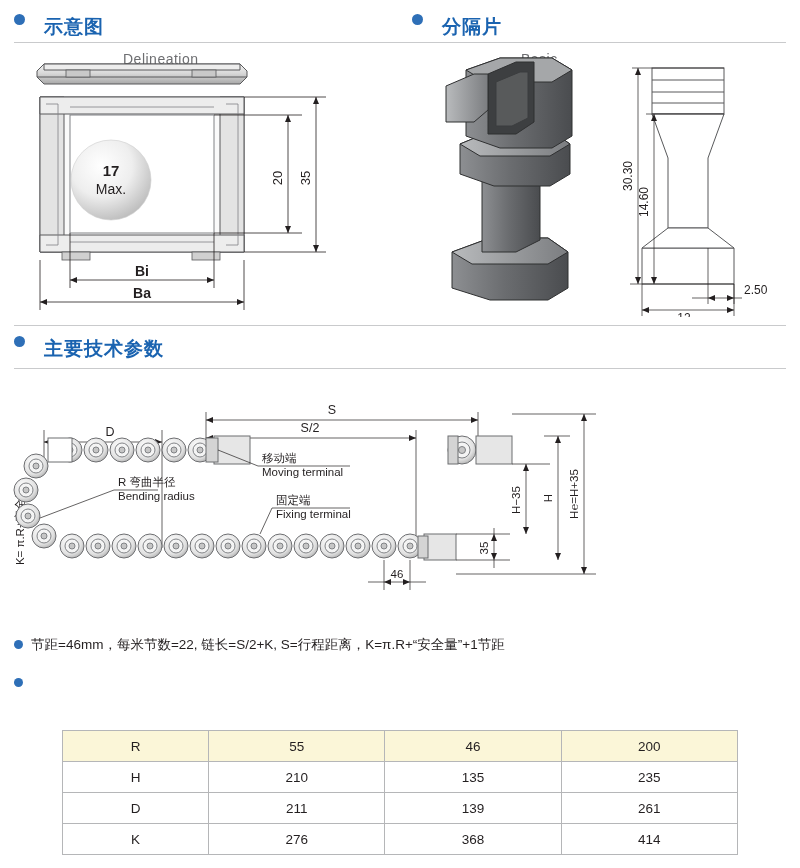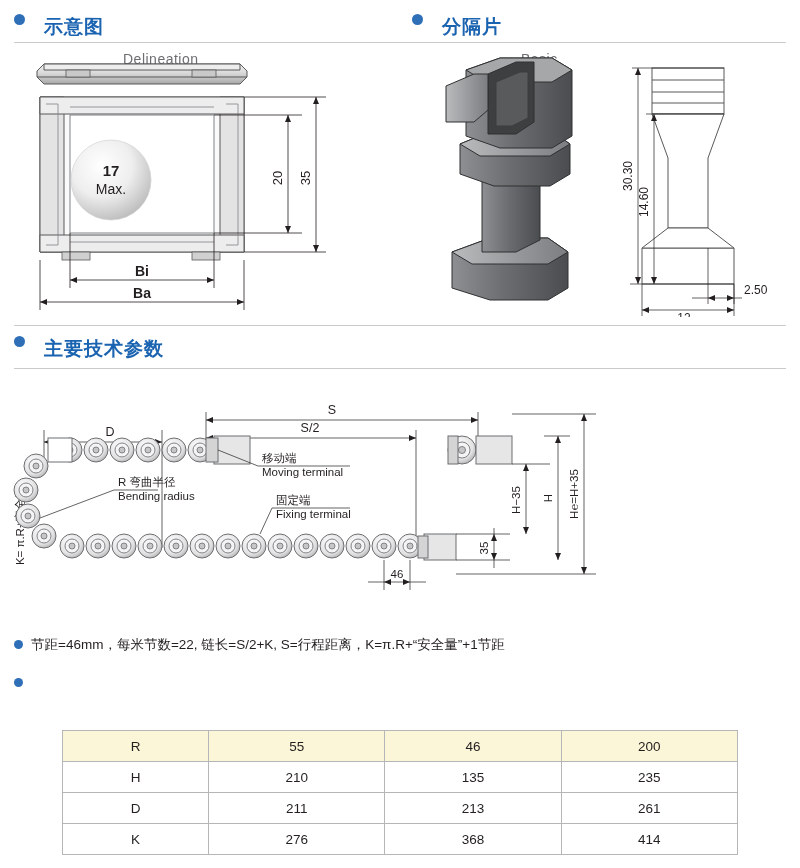--- a/index.html
+++ b/index.html
@@ -475,21 +475,21 @@
     </tr>
     <tr>
       <td class="rowlabel">H</td>
       <td>210</td>
       <td>135</td>
       <td>235</td>
     </tr>
     <tr>
       <td class="rowlabel">D</td>
       <td>211</td>
-      <td>213</td>
+      <td>139</td>
       <td>261</td>
     </tr>
     <tr>
       <td class="rowlabel">K</td>
       <td>276</td>
       <td>368</td>
       <td>414</td>
     </tr>
   </tbody>
 </table>

